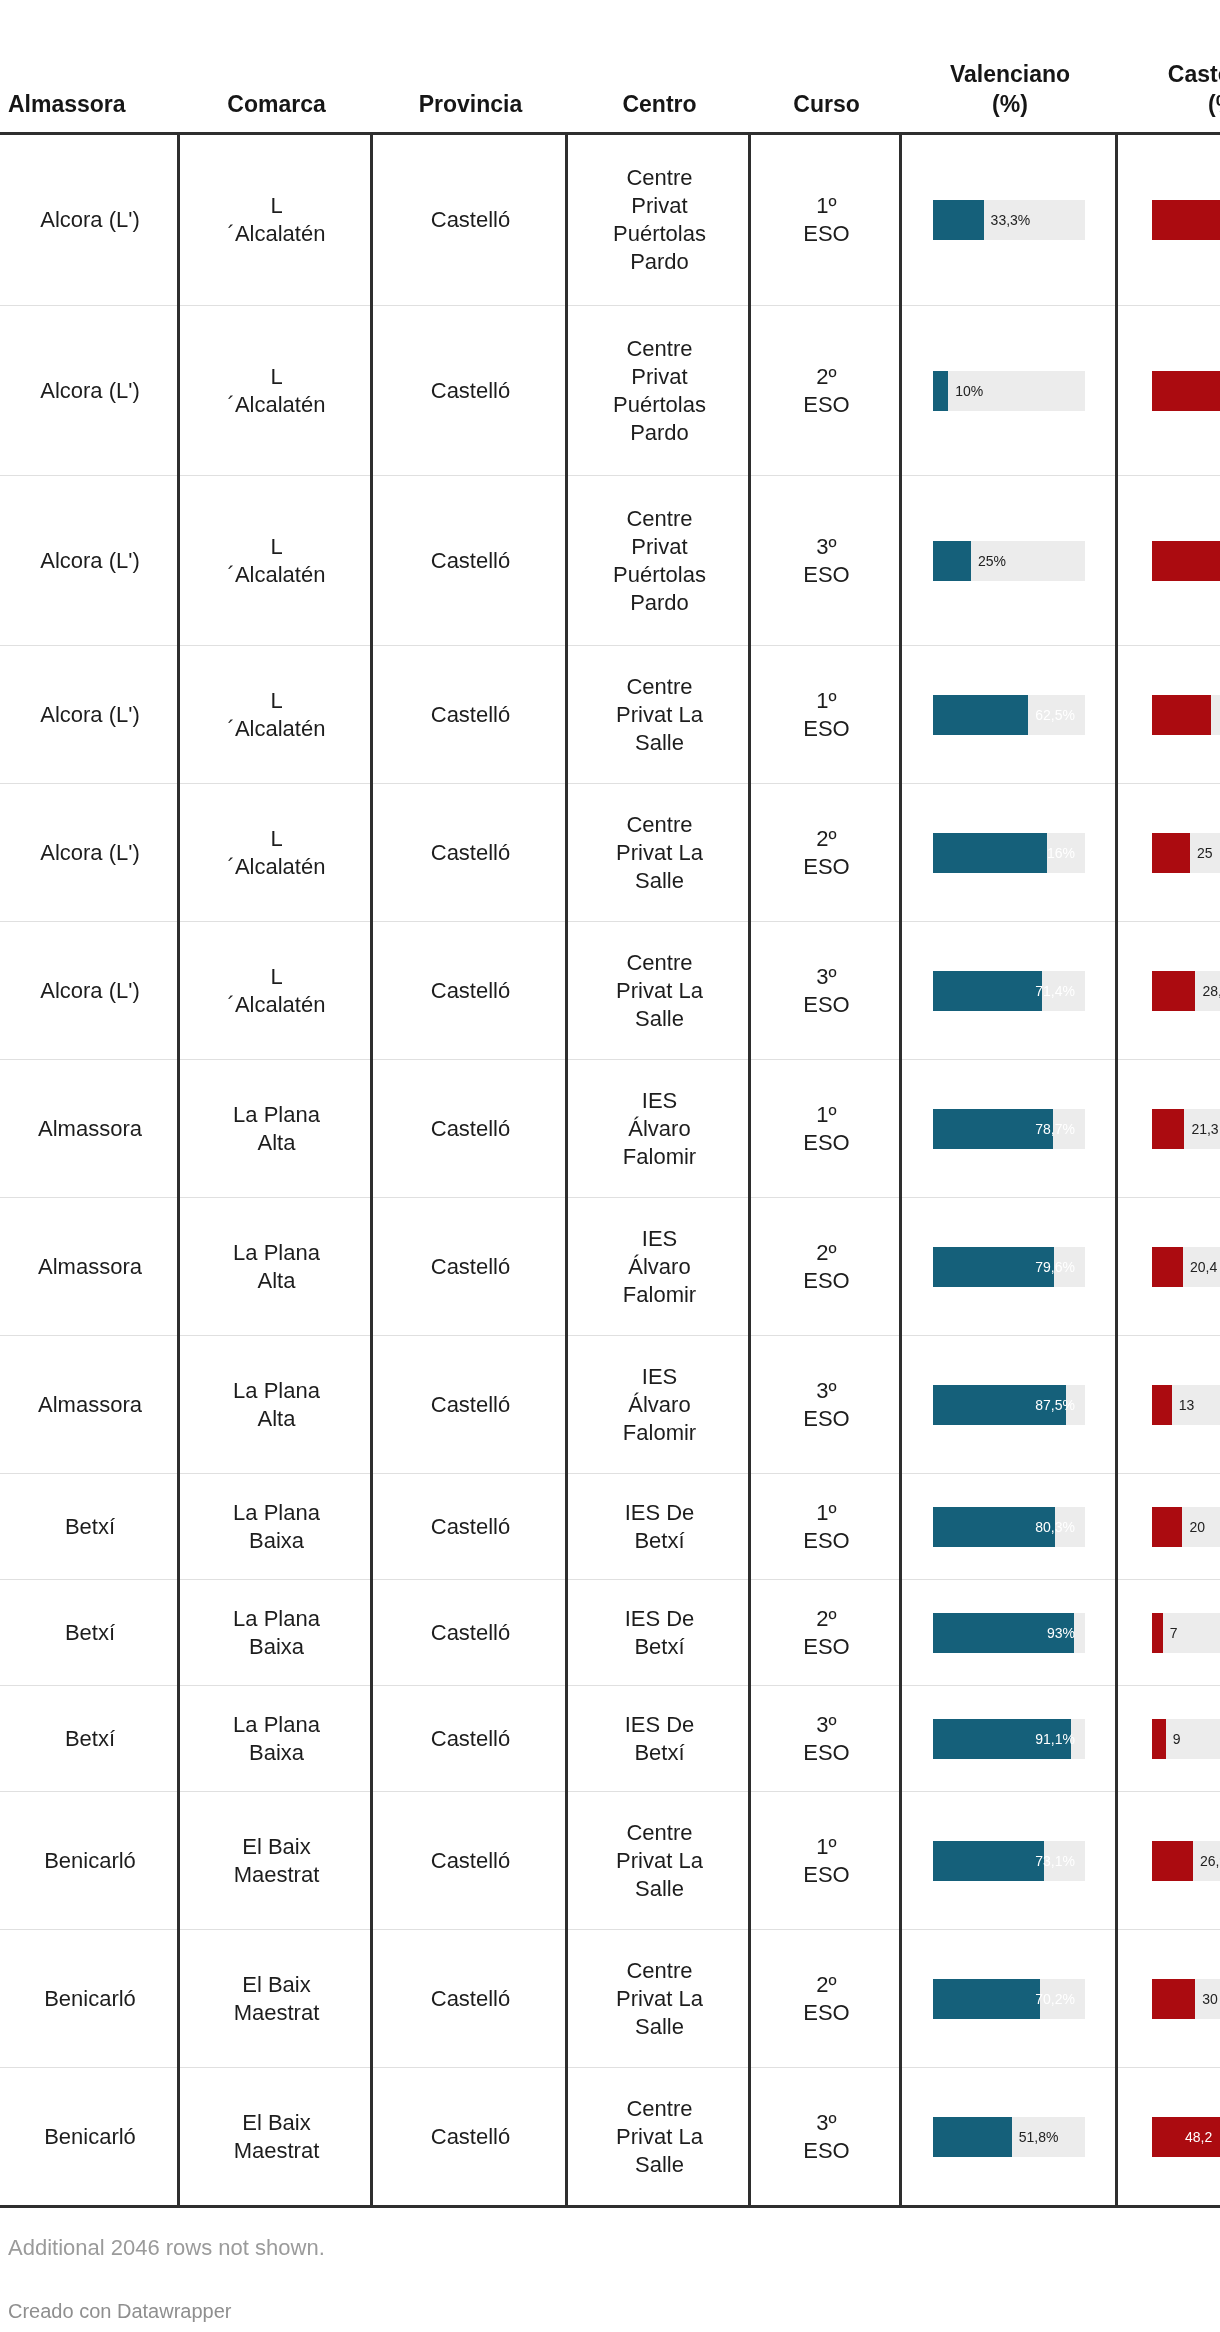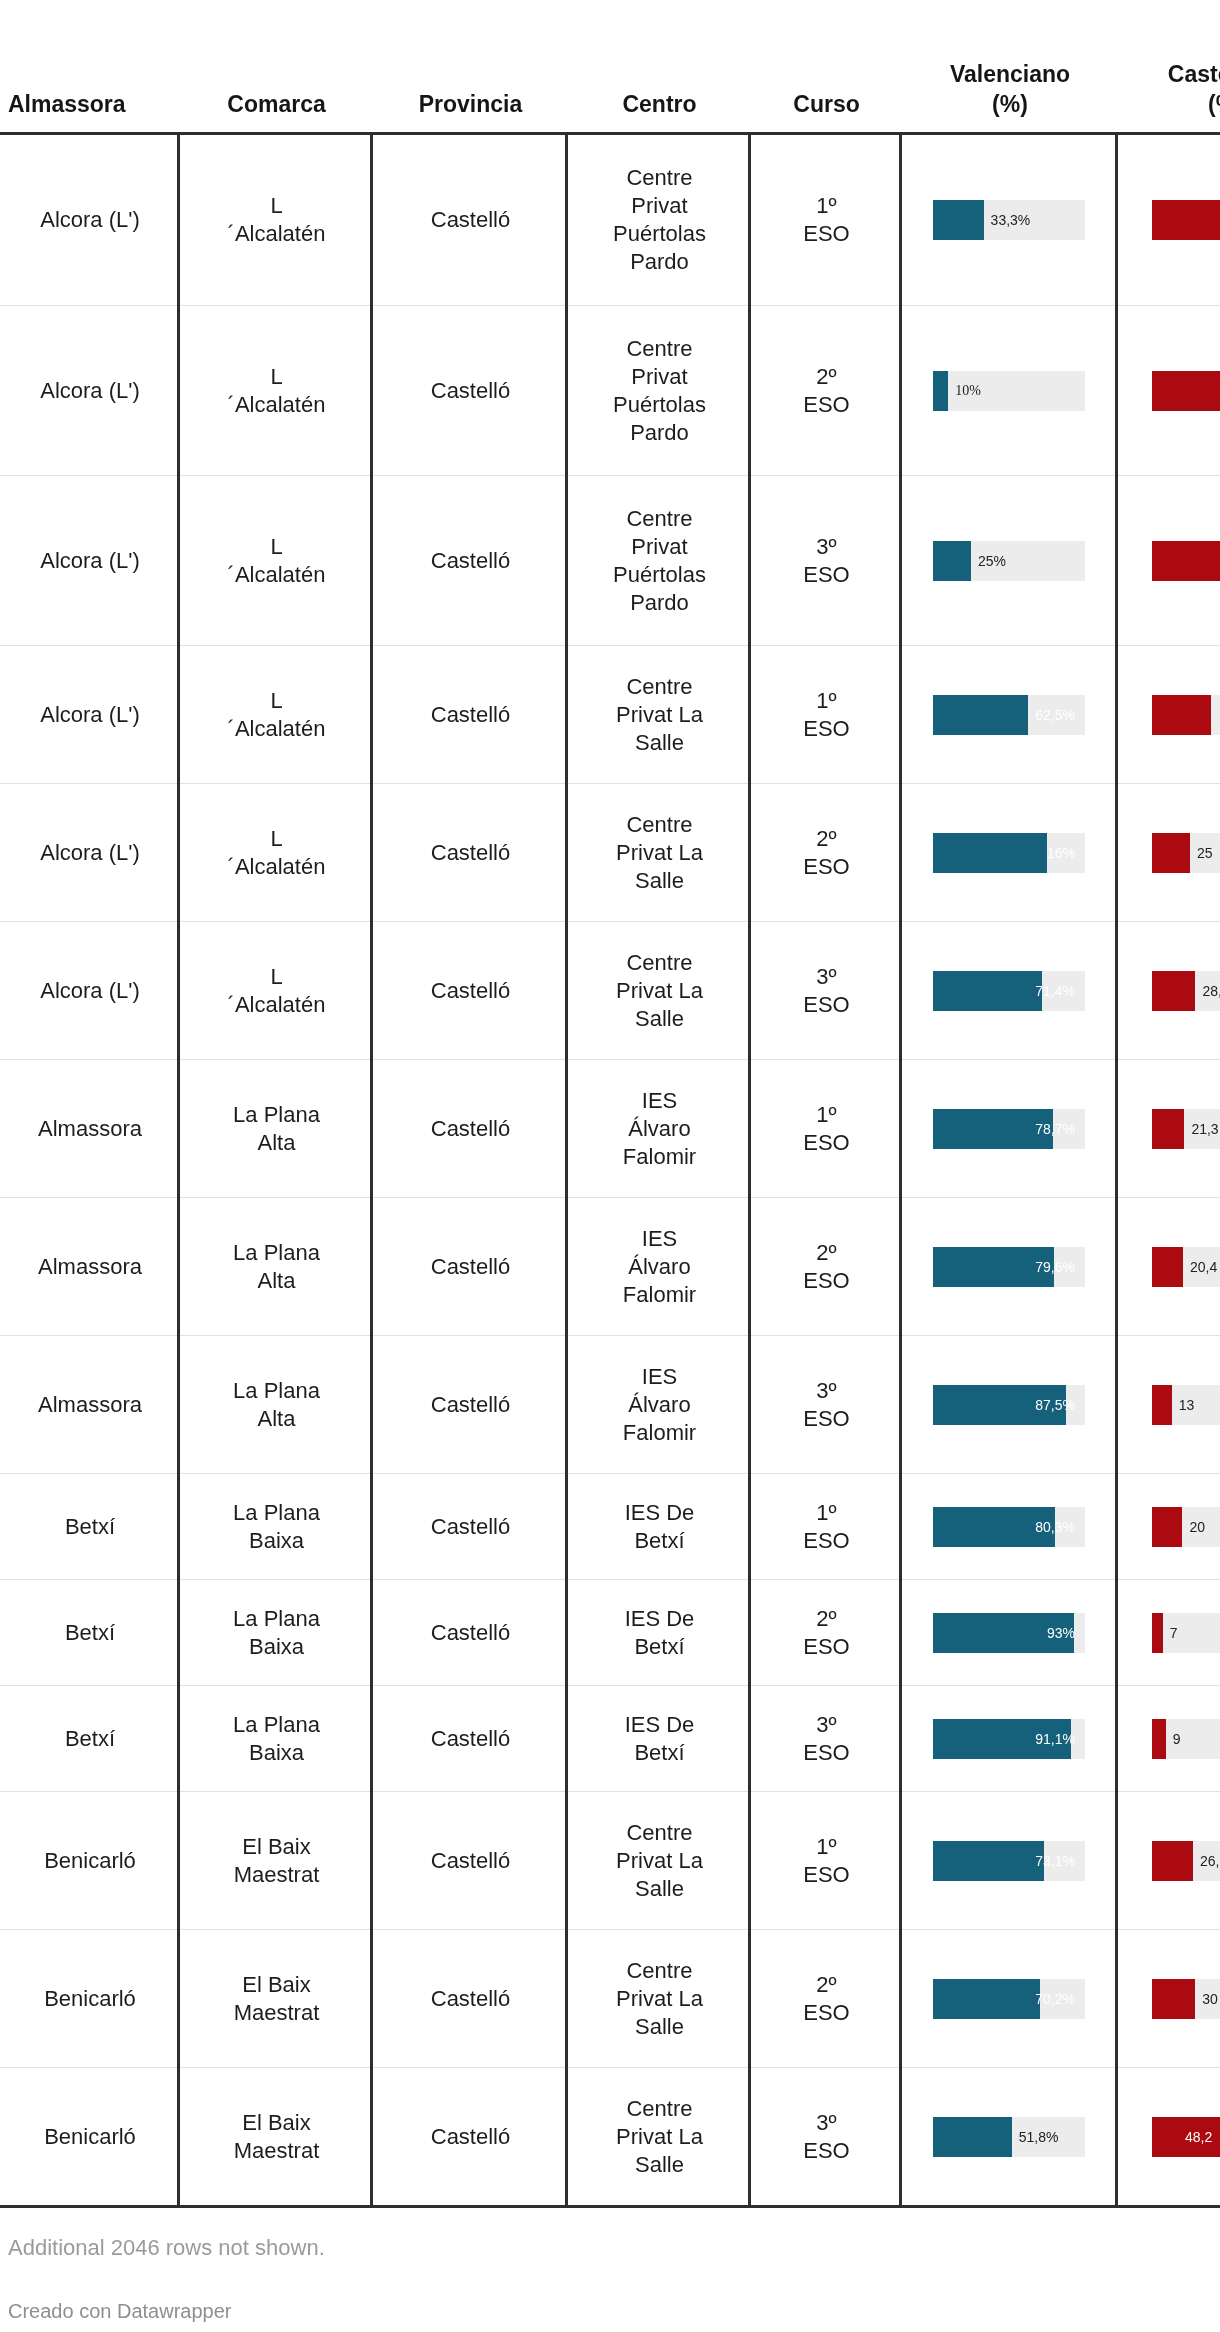--- a/index.html
+++ b/index.html
@@ -117,21 +117,21 @@
     <div class="cell c3">Castelló</div>
     <div class="cell c4">Centre
 Privat
 Puértolas
 Pardo</div>
     <div class="cell c5">2º
 ESO</div>
     <div class="cell c6 barcell val">
       <div class="track">
         <div class="fill" style="width: 10%; background: rgb(21, 96, 122);"></div>
-        <span class="blabel outside" style="left: calc(10% + 7px); font-family: Liberation Serif, serif;">10%</span>
+        <span class="blabel outside" style="left: calc(10% + 7px);">10%</span>
       </div>
     </div>
     <div class="cell c7 barcell cas">
       <div class="track">
         <div class="fill" style="width: 90%; background: rgb(171, 11, 16);"></div>
         
       </div>
     </div>
   </div>
 

